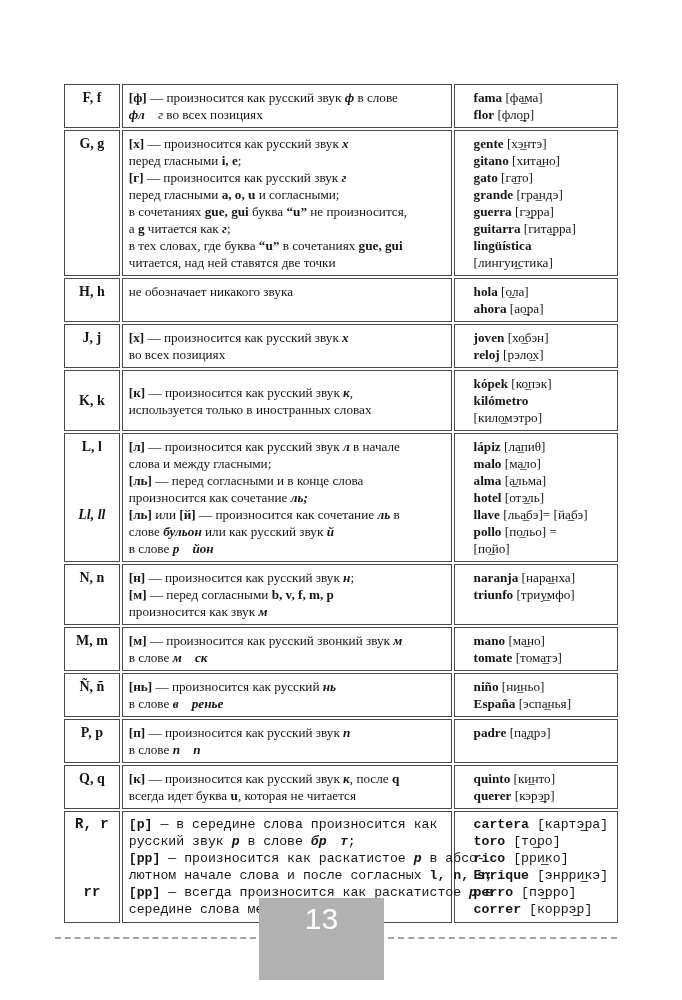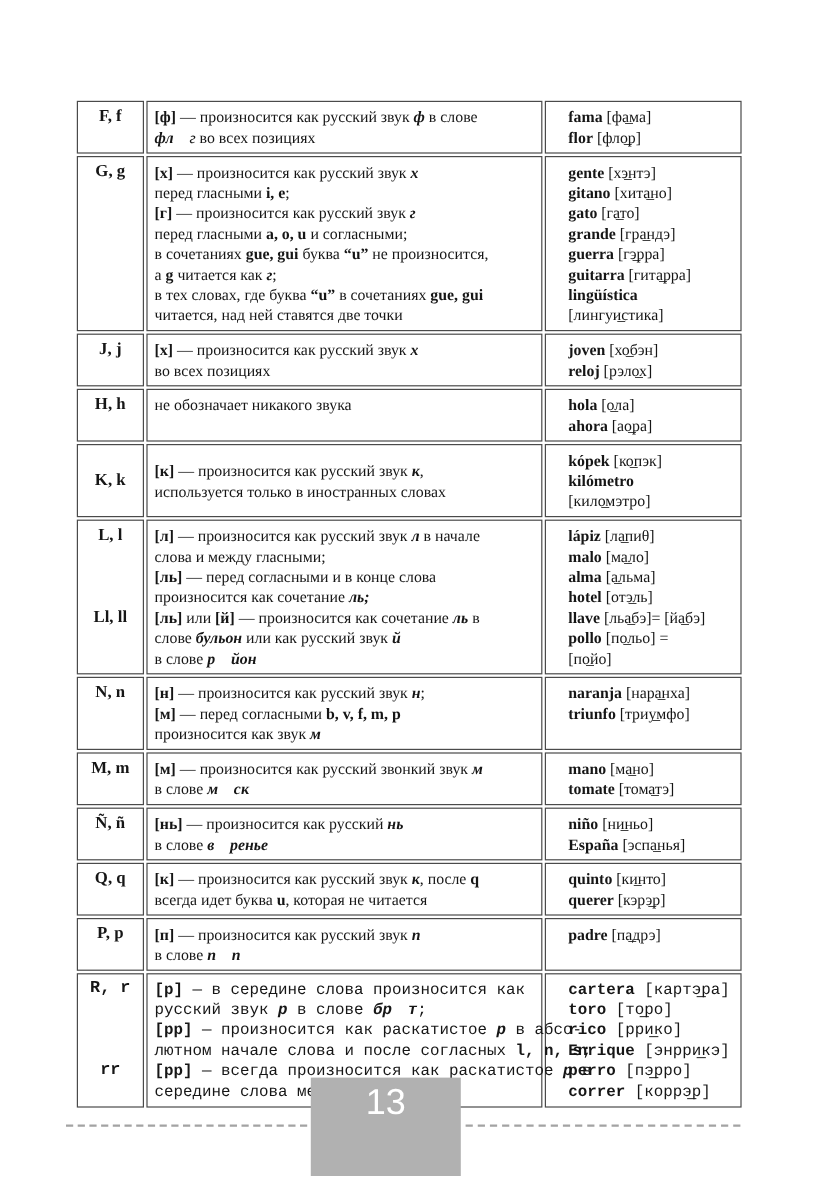--- a/index.html
+++ b/index.html
@@ -81,61 +81,61 @@
             <div class="line"><span class="b">gato</span><span> [га̲то]</span></div>
             <div class="line"><span class="b">grande</span><span> [гра̲ндэ]</span></div>
             <div class="line"><span class="b">guerra</span><span> [гэ̲рра]</span></div>
             <div class="line"><span class="b">guitarra</span><span> [гита̲рра]</span></div>
             <div class="line"><span class="b">lingüística</span></div>
             <div class="line"><span>[лингуи̲стика]</span></div>
           </td>
         </tr>
         <tr>
           <td class="letter-cell">
+            <div class="letter">H, h</div>
+          </td>
+          <td class="desc-cell">
+            <div class="line"><span>не обозначает никакого звука</span></div>
+          </td>
+          <td class="ex-cell">
+            <div class="line"><span class="b">hola</span><span> [о̲ла]</span></div>
+            <div class="line"><span class="b">ahora</span><span> [ао̲ра]</span></div>
+          </td>
+        </tr>
+        <tr>
+          <td class="letter-cell">
             <div class="letter">J, j</div>
           </td>
           <td class="desc-cell">
             <div class="line"><span class="b">[х]</span><span> — произносится как русский звук </span><span class="bi">х</span></div>
             <div class="line"><span>во всех позициях</span></div>
           </td>
           <td class="ex-cell">
             <div class="line"><span class="b">joven</span><span> [хо̲бэн]</span></div>
             <div class="line"><span class="b">reloj</span><span> [рэло̲х]</span></div>
-          </td>
-        </tr>
-        <tr>
-          <td class="letter-cell">
-            <div class="letter">H, h</div>
-          </td>
-          <td class="desc-cell">
-            <div class="line"><span>не обозначает никакого звука</span></div>
-          </td>
-          <td class="ex-cell">
-            <div class="line"><span class="b">hola</span><span> [о̲ла]</span></div>
-            <div class="line"><span class="b">ahora</span><span> [ао̲ра]</span></div>
           </td>
         </tr>
         <tr class="mid">
           <td class="letter-cell">
             <div class="letter">K, k</div>
           </td>
           <td class="desc-cell">
             <div class="line"><span class="b">[к]</span><span> — произносится как русский звук </span><span class="bi">к</span><span>,</span></div>
             <div class="line"><span>используется только в иностранных словах</span></div>
           </td>
           <td class="ex-cell">
             <div class="line"><span class="b">kópek</span><span> [ко̲пэк]</span></div>
             <div class="line"><span class="b">kilómetro</span></div>
             <div class="line"><span>[кило̲мэтро]</span></div>
           </td>
         </tr>
         <tr>
           <td class="letter-cell">
             <div class="letter">L, l</div>
-            <div class="letter abs" style="top: 72px;">Ll, ll</div>
+            <div class="letter abs" style="top: 72px; font-style: italic;">Ll, ll</div>
           </td>
           <td class="desc-cell">
             <div class="line"><span class="b">[л]</span><span> — произносится как русский звук </span><span class="bi">л</span><span> в начале</span></div>
             <div class="line"><span>слова и между гласными;</span></div>
             <div class="line"><span class="b">[ль]</span><span> — перед согласными и в конце слова</span></div>
             <div class="line"><span>произносится как сочетание </span><span class="bi">ль;</span></div>
             <div class="line"><span class="b">[ль]</span><span> или </span><span class="b">[й]</span><span> — произносится как сочетание </span><span class="bi">ль</span><span> в</span></div>
             <div class="line"><span>слове </span><span class="bi">бульон</span><span> или как русский звук </span><span class="bi">й</span></div>
             <div class="line"><span>в слове </span><span class="bi">р</span><span>  </span><span class="bi">йон</span></div>
           </td>
@@ -184,41 +184,41 @@
             <div class="line"><span class="b">[нь]</span><span> — произносится как русский </span><span class="bi">нь</span></div>
             <div class="line"><span>в слове </span><span class="bi">в</span><span>  </span><span class="bi">ренье</span></div>
           </td>
           <td class="ex-cell">
             <div class="line"><span class="b">niño</span><span> [ни̲ньо]</span></div>
             <div class="line"><span class="b">España</span><span> [эспа̲нья]</span></div>
           </td>
         </tr>
         <tr>
           <td class="letter-cell">
+            <div class="letter">P, p</div>
+          </td>
+          <td class="desc-cell">
+            <div class="line"><span class="b">[п]</span><span> — произносится как русский звук </span><span class="bi">п</span></div>
+            <div class="line"><span>в слове </span><span class="bi">п</span><span>  </span><span class="bi">п</span></div>
+          </td>
+          <td class="ex-cell">
+            <div class="line"><span class="b">padre</span><span> [па̲дрэ]</span></div>
+          </td>
+        </tr>
+        <tr>
+          <td class="letter-cell">
             <div class="letter">Q, q</div>
           </td>
           <td class="desc-cell">
             <div class="line"><span class="b">[к]</span><span> — произносится как русский звук </span><span class="bi">к</span><span>, после </span><span class="b">q</span></div>
             <div class="line"><span>всегда идет буква </span><span class="b">u</span><span>, которая не читается</span></div>
           </td>
           <td class="ex-cell">
             <div class="line"><span class="b">quinto</span><span> [ки̲нто]</span></div>
             <div class="line"><span class="b">querer</span><span> [кэрэ̲р]</span></div>
-          </td>
-        </tr>
-        <tr>
-          <td class="letter-cell">
-            <div class="letter">P, p</div>
-          </td>
-          <td class="desc-cell">
-            <div class="line"><span class="b">[п]</span><span> — произносится как русский звук </span><span class="bi">п</span></div>
-            <div class="line"><span>в слове </span><span class="bi">п</span><span>  </span><span class="bi">п</span></div>
-          </td>
-          <td class="ex-cell">
-            <div class="line"><span class="b">padre</span><span> [па̲дрэ]</span></div>
           </td>
         </tr>
         <tr style="height: 112px; font-family: Liberation Mono, monospace;">
           <td class="letter-cell">
             <div class="letter">R, r</div>
             <div class="letter abs" style="top: 72px;">rr</div>
           </td>
           <td class="desc-cell">
             <div class="line"><span class="b">[р]</span><span> — в середине слова произносится как</span></div>
             <div class="line"><span>русский звук </span><span class="bi">р</span><span> в слове </span><span class="bi">бр</span><span>  </span><span class="bi">т</span><span>;</span></div>

